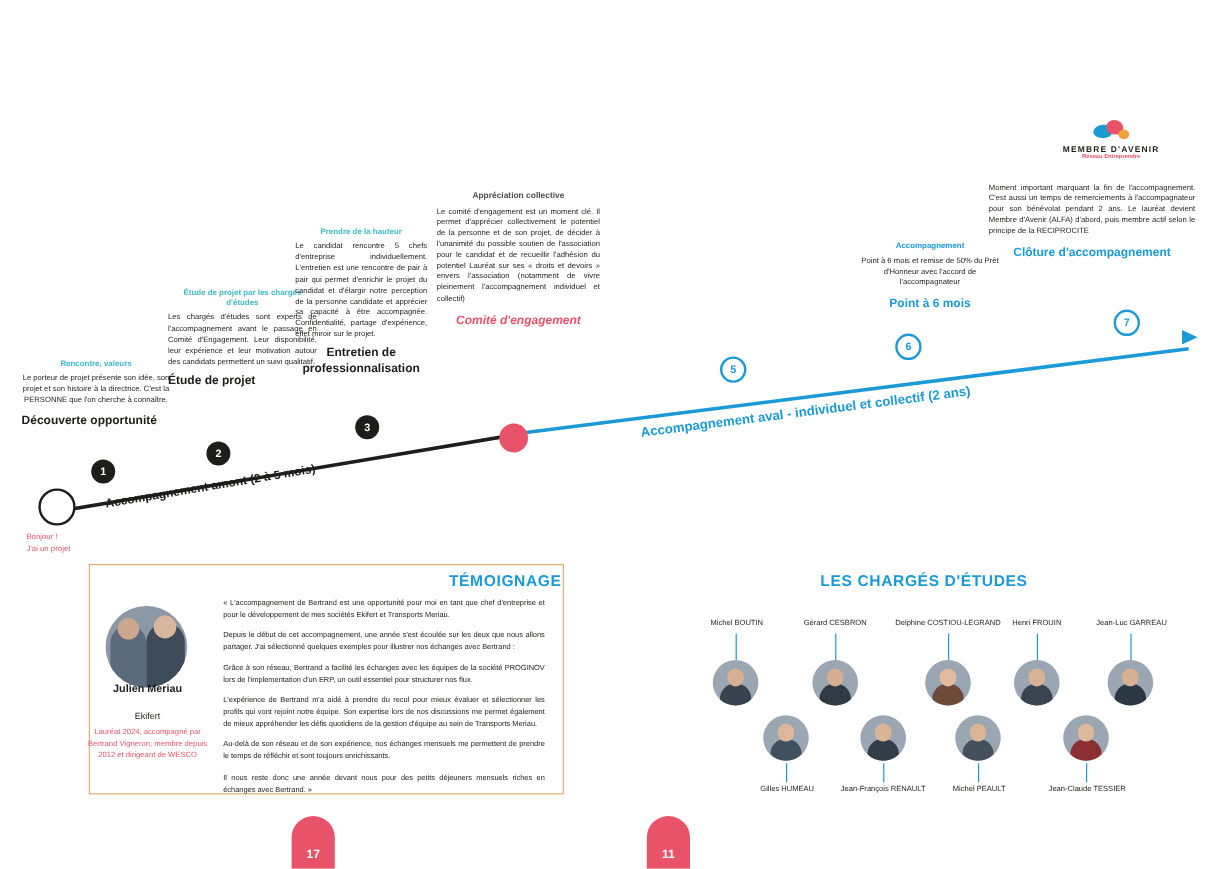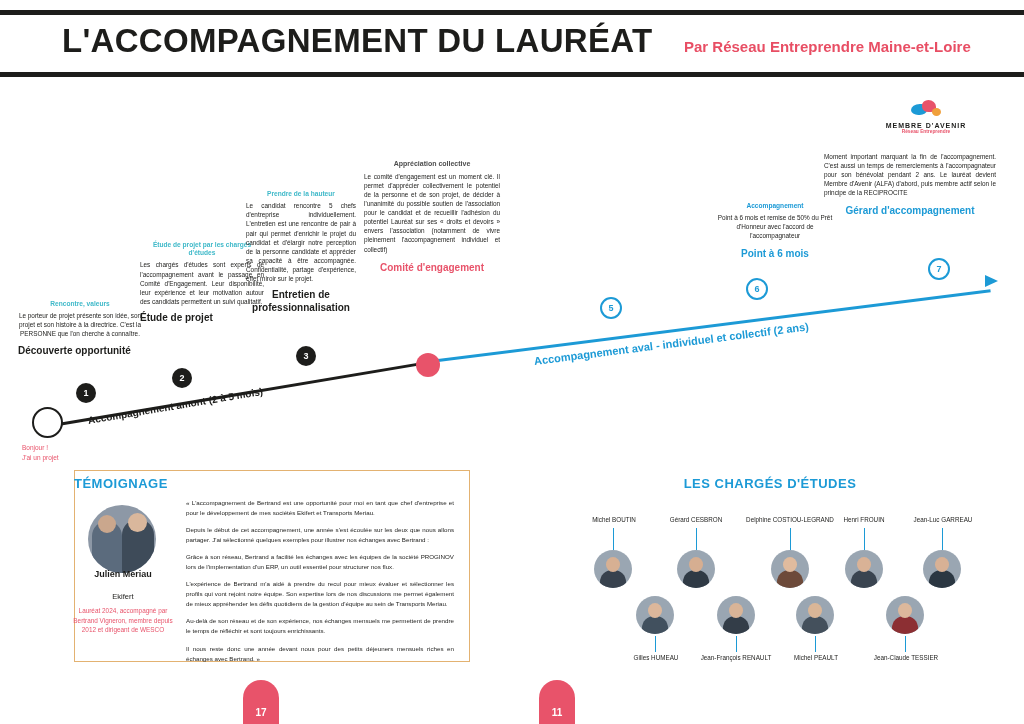--- a/index.html
+++ b/index.html
@@ -26,21 +26,21 @@
   .axis-label{position:absolute;font-size:10px;font-weight:bold;white-space:nowrap;}
   .axis-label.amont{left:88px;top:415px;transform:rotate(-9.5deg);transform-origin:left center;color:#1d1d1b;}
   .axis-label.aval{left:534px;top:355px;transform:rotate(-7.2deg);transform-origin:left center;color:#1c9ad6;font-size:11px;}
 
   
   .step{position:absolute;}
   .step .title{font-size:9.5px;font-weight:bold;line-height:1.25;margin-bottom:3px;}
   .step .body{font-size:6.4px;line-height:1.42;text-align:justify;color:#1d1d1b;}
   .t-black{color:#1d1d1b;}
   .t-blue{color:#1c9ad6;}
-  .t-red{color:#e8536a;}
+  .t-red{color:#e8536a;font-style:italic;}
   .t-teal{color:#3fb9c9;}
   .t-grey{color:#4d4d4d;}
 
   .bonjour{position:absolute;left:22px;top:443px;font-size:6.5px;color:#e8536a;line-height:1.5;}
 
   
   .badge{position:absolute;text-align:center;}
   .badge .lbl1{font-size:7.5px;font-weight:bold;letter-spacing:1px;color:#1d1d1b;}
   .badge .lbl2{font-size:4.8px;color:#e8536a;font-weight:bold;}
   .badge .lbl3{font-size:4.4px;color:#1c9ad6;font-weight:bold;letter-spacing:.4px;}
@@ -50,21 +50,21 @@
   .laurel .leaf.r{right:2px;border-left:none;transform:rotate(12deg);}
 
   .blob{width:30px;height:18px;margin:0 auto 2px;position:relative;}
   .blob i{position:absolute;display:block;border-radius:50%;}
   .blob .b1{left:0;top:4px;width:16px;height:11px;background:#1c9ad6;border-radius:60% 40% 50% 50%;}
   .blob .b2{left:11px;top:0;width:14px;height:12px;background:#e8536a;border-radius:50% 60% 40% 50%;}
   .blob .b3{left:21px;top:8px;width:9px;height:8px;background:#f0a03c;border-radius:50%;}
 
   
   .testimonial{position:absolute;left:74px;top:470px;width:394px;height:190px;border:1px solid #e3b271;background:#fff;}
-  .testi-title{position:absolute;left:74px;top:476px;width:394px;text-align:left;font-size:13px;font-weight:bold;color:#1c9ad6;letter-spacing:.5px;}
+  .testi-title{position:absolute;left:74px;top:476px;width:394px;text-align:right;font-size:13px;font-weight:bold;color:#1c9ad6;letter-spacing:.5px;}
   .testi-photo{position:absolute;left:88px;top:505px;width:68px;height:68px;border-radius:50%;overflow:hidden;background:#8d98a6;}
   .testi-photo .p1{position:absolute;left:4px;top:16px;width:30px;height:52px;border-radius:16px 16px 0 0;background:#5b6b7d;}
   .testi-photo .p2{position:absolute;left:34px;top:14px;width:32px;height:54px;border-radius:16px 16px 0 0;background:#3e4b59;}
   .testi-photo .h1{position:absolute;left:10px;top:10px;width:18px;height:18px;border-radius:50%;background:#caa78d;}
   .testi-photo .h2{position:absolute;left:40px;top:8px;width:19px;height:19px;border-radius:50%;background:#d9b79c;}
   .testi-name{position:absolute;left:76px;top:569px;width:94px;text-align:center;font-size:9px;font-weight:bold;color:#1d1d1b;}
   .testi-role{position:absolute;left:76px;top:592px;width:94px;text-align:center;font-size:7.5px;color:#1d1d1b;}
   .testi-meta{position:absolute;left:70px;top:606px;width:106px;text-align:center;font-size:6.4px;line-height:1.5;color:#e8536a;}
   .testi-body{position:absolute;left:186px;top:498px;width:268px;font-size:6.2px;line-height:1.62;text-align:justify;color:#1d1d1b;}
   .testi-body p{margin:0 0 7px;}
@@ -79,26 +79,20 @@
   .stem{position:absolute;width:1px;background:#1c9ad6;}
 
   
   .pagenum{position:absolute;width:36px;height:44px;background:#e8536a;border-radius:18px 18px 0 0;color:#fff;font-size:10px;font-weight:bold;display:flex;align-items:flex-end;justify-content:center;padding-bottom:6px;box-sizing:border-box;}
 </style>
 </head>
 <body>
 
 <div id="stage">
 
-  <div class="header">
-    <div class="hdr-rule"></div>
-    <div class="hdr-title">L'ACCOMPAGNEMENT DU  LAURÉAT</div>
-    <div class="hdr-sub">Par Réseau Entreprendre Maine-et-Loire</div>
-    <div class="hdr-rule bottom"></div>
-  </div>
 
 
   <div class="badge" style="left:856px;top:100px;width:140px;">
     <div class="blob">
         <i class="b1"></i>
         <i class="b2"></i>
         <i class="b3"></i>
       </div>
     <div class="lbl1" style="font-size:7px;margin-top:4px;">MEMBRE D'AVENIR</div>
     <div class="lbl2">Réseau Entreprendre</div>
@@ -148,21 +142,21 @@
 
 
   <div class="step" style="left:712px;top:202px;width:126px;">
     <div class="title t-blue" style="text-align:center;font-size:6.6px;">Accompagnement</div>
     <div class="body" style="text-align:center;">Point à 6 mois et remise de 50% du Prêt d'Honneur avec l'accord de l'accompagnateur</div>
     <div class="title t-blue" style="margin-top:7px;font-size:10px;text-align:center;">Point à 6 mois</div>
   </div>
 
   <div class="step" style="left:824px;top:152px;width:172px;">
     <div class="body" style="text-align:justify;"><span>Moment important marquant la fin de l'accompagnement. C'est aussi un temps de remerciements à l'accompagnateur pour son bénévolat pendant 2 ans. Le lauréat devient Membre d'Avenir (ALFA) d'abord, puis membre actif selon le principe de la RECIPROCITE</span></div>
-    <div class="title t-blue" style="margin-top:8px;font-size:10px;text-align:center;">Gérard d'accompagnement</div>
+    <div class="title t-blue" style="margin-top:8px;font-size:10px;text-align:center;">Clôture d'accompagnement</div>
   </div>
 
   <div class="testimonial"></div>
   <div class="testi-title">TÉMOIGNAGE</div>
   <div class="testi-photo">
     <div class="p1"></div>
       <div class="p2"></div>
       <div class="h1"></div>
       <div class="h2"></div>
   </div>

